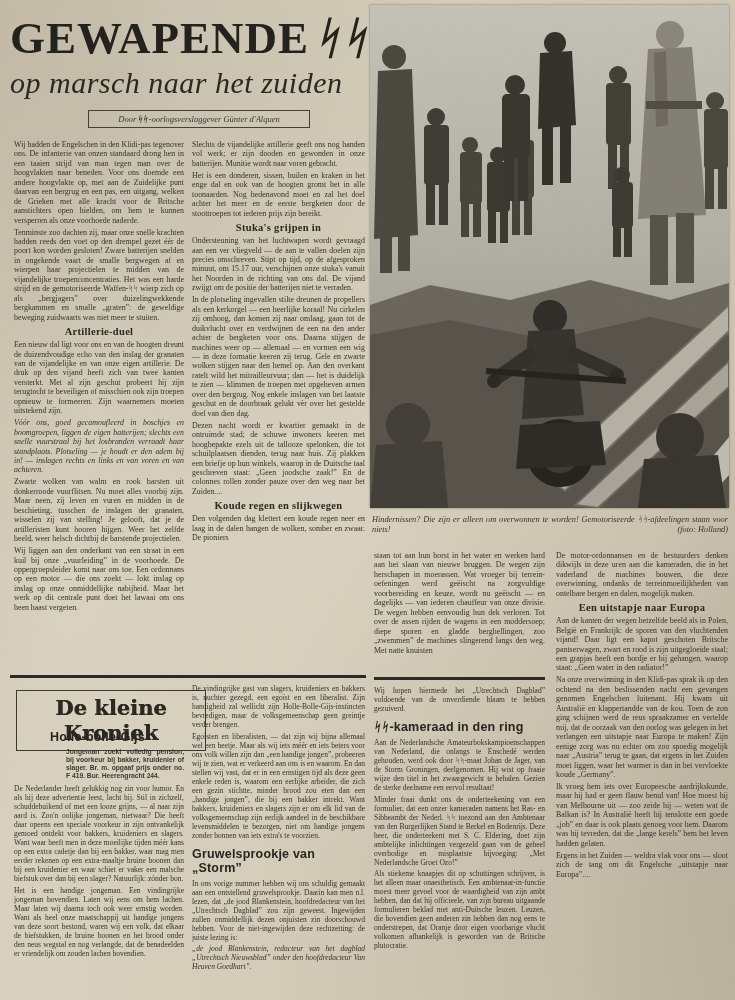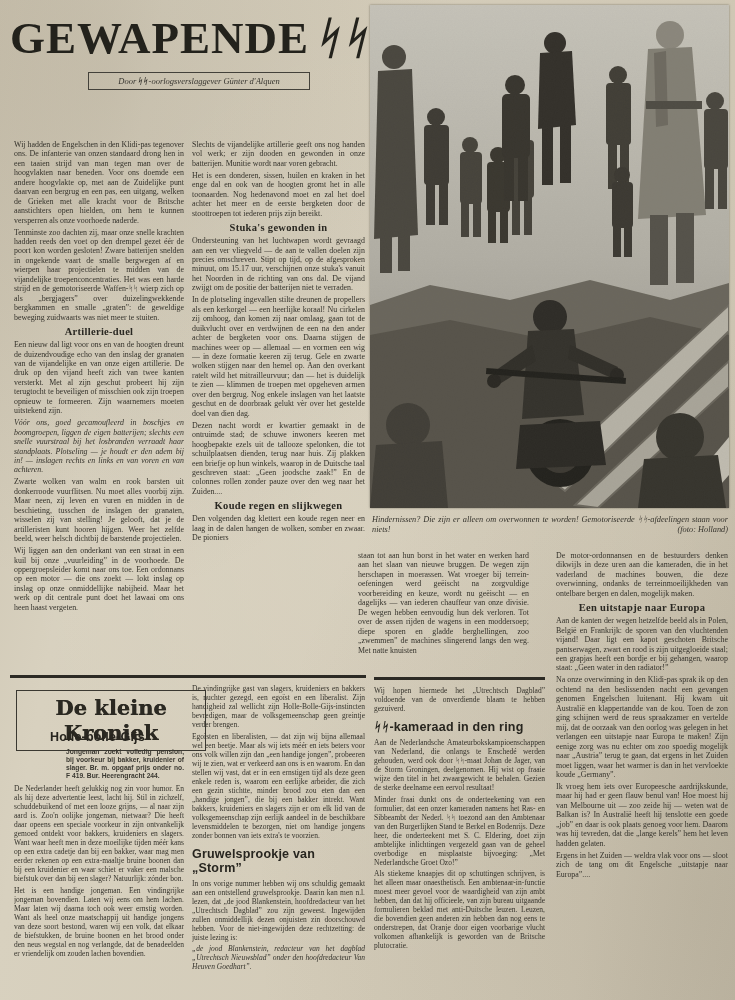--- a/index.html
+++ b/index.html
@@ -21,21 +21,21 @@
   .byline-box{margin:10px auto 0 78px;width:208px;border:1px solid #43413a;padding:3px 6px;text-align:center;
     font-style:italic;font-size:8.5px;color:#383630;}
   .byline-box .runes{font-family:"DejaVu Sans",sans-serif;font-style:normal;font-weight:bold;display:inline-block;transform:skewX(-12deg);}
   
   .col{position:absolute;overflow:hidden;text-align:justify;font-size:7.9px;line-height:9.45px;color:#34322b;}
   .col p{margin:0 0 2.5px 0;}
   .h-art{font-weight:bold;text-align:center;font-size:10.5px;margin:5px 0 3.5px;color:#2a2822;letter-spacing:.3px;}
   .italicized{font-style:italic;}
   #col1{left:14px;top:140px;width:170px;height:512px;}
   #col2{left:192px;top:140px;width:173px;height:512px;}
-  #col3{left:358px;top:551px;width:171px;height:122px;}
+  #col3{left:374px;top:551px;width:171px;height:122px;}
   #col4{left:556px;top:551px;width:172px;height:440px;}
   
   .photo{position:absolute;left:370px;top:5px;width:359px;height:503px;background:#b7b4ab;box-shadow:0 0 2px rgba(40,38,30,.5);}
   .photo svg{display:block;}
   .caption{position:absolute;left:372px;top:515px;width:356px;font-style:italic;font-size:8.3px;line-height:10px;color:#35332c;text-align:justify;}
   .caption .credit{float:right;font-style:italic;}
   
   .rule{position:absolute;background:#2c2a24;height:2.5px;}
   #rule-left{left:10px;top:675px;width:356px;}
   #rule-c3{left:374px;top:677px;width:171px;}
@@ -54,20 +54,21 @@
   .ad{margin:2px 0 4px 52px;font-family:"Liberation Sans","DejaVu Sans",sans-serif;font-size:6.7px;line-height:8px;font-weight:bold;color:#3a3831;text-align:justify;}
   .runes{white-space:nowrap;}
 </style>
 </head>
 <body>
 
 <div class="page">
 
   <div class="masthead">
     <div class="headline"><span>GEWAPENDE</span><span class="runes">ᛋᛋ</span></div>
+    <div class="subtitle">op marsch naar het zuiden</div>
     <div class="byline-box"><span>Door </span><span class="runes">ᛋᛋ</span><span>-oorlogsverslaggever Günter d'Alquen</span></div>
   </div>
 
   <div class="photo">
     <svg width="359" height="503" viewBox="0 0 359 503">
       <defs>
         <linearGradient id="sky" x1="0" y1="0" x2="0" y2="1">
           <stop offset="0" stop-color="#c6c3b9"></stop>
             <stop offset=".5" stop-color="#b2afa5"></stop>
             <stop offset="1" stop-color="#908d83"></stop>
@@ -192,21 +193,21 @@
     <div class="h-art">Artillerie-duel</div>
     <p>Een nieuw dal ligt voor ons en van de hoogten dreunt de duizendvoudige echo van den inslag der granaten van de vijandelijke en van onze eigen artillerie. De druk op den vijand heeft zich van twee kanten versterkt. Met al zijn geschut probeert hij zijn terugtocht te beveiligen of misschien ook zijn troepen opnieuw te formeeren. Zijn waarnemers moeten uitstekend zijn.</p>
     <p class="italicized">Vóór ons, goed gecamoufleerd in boschjes en boomgroepen, liggen de eigen batterijen; slechts een snelle vuurstraal bij het losbranden verraadt haar standplaats. Plotseling — je houdt er den adem bij in! — inslagen rechts en links en van voren en van achteren.</p>
     <p>Zwarte wolken van walm en rook barsten uit donkerroode vuurflitsen. Nu moet alles voorbij zijn. Maar neen, zij leven en vuren en midden in de beschieting, tusschen de inslagen der granaten, wisselen zij van stelling! Je gelooft, dat je de artilleristen kunt hooren hijgen. Weer het zelfde beeld, weer helsch dichtbij de barstende projectielen.</p>
     <p>Wij liggen aan den onderkant van een straat in een kuil bij onze „vuurleiding” in de voorhoede. De oppergroepsleider komt naar ons toe. Een ordonnans op een motor — die ons zoekt — lokt inslag op inslag op onze onmiddellijke nabijheid. Maar het werk op dit centrale punt doet het lawaai om ons heen haast vergeten.</p>
   </div>
 
   <div class="col" id="col2">
     <p>Slechts de vijandelijke artillerie geeft ons nog handen vol werk; er zijn dooden en gewonden in onze batterijen. Munitie wordt naar voren gebracht.</p>
     <p>Het is een donderen, sissen, huilen en kraken in het enge dal en ook van de hoogten gromt het in alle toonaarden. Nog hedenavond moet en zal het doel achter het meer en de eerste bergketen door de stoottroepen tot iederen prijs zijn bereikt.</p>
-    <div class="h-art">Stuka's gewonden in</div>
+    <div class="h-art">Stuka's grijpen in</div>
     <p>Ondersteuning van het luchtwapen wordt gevraagd aan een ver vliegveld — de aan te vallen doelen zijn precies omschreven. Stipt op tijd, op de afgesproken minuut, om 15.17 uur, verschijnen onze stuka's vanuit het Noorden in de richting van ons dal. De vijand zwijgt om de positie der batterijen niet te verraden.</p>
     <p>In de plotseling ingevallen stilte dreunen de propellers als een kerkorgel — een heerlijke koraal! Nu cirkelen zij omhoog, dan komen zij naar omlaag, gaan tot de duikvlucht over en verdwijnen de een na den ander achter de bergketen voor ons. Daarna stijgen de machines weer op — allemaal — en vormen een wig — in deze formatie keeren zij terug. Gele en zwarte wolken stijgen naar den hemel op. Aan den overkant ratelt wild het mitrailleurvuur; dan — het is duidelijk te zien — klimmen de troepen met opgeheven armen over den bergrug. Nog enkele inslagen van het laatste geschut en de doorbraak gelukt vèr over het gestelde doel van dien dag.</p>
     <p>Dezen nacht wordt er kwartier gemaakt in de ontruimde stad; de schuwe inwoners keeren met hoogbepakte ezels uit de tallooze spelonken, die tot schuilplaatsen dienden, terug naar huis. Zij plakken een briefje op hun winkels, waarop in de Duitsche taal geschreven staat: „Geen joodsche zaak!” En de colonnes rollen zonder pauze over den weg naar het Zuiden....</p>
     <div class="h-art">Koude regen en slijkwegen</div>
     <p>Den volgenden dag klettert een koude regen neer en laag in de dalen hangen de wolken, somber en zwaar. De pioniers</p>
   </div>
 
   <div class="col" id="col3">
     <p>staan tot aan hun borst in het water en werken hard aan het slaan van nieuwe bruggen. De wegen zijn herschapen in moerassen. Wat vroeger bij terrein-oefeningen werd geëischt na zorgvuldige voorbereiding en keuze, wordt nu geëischt — en dagelijks — van iederen chauffeur van onze divisie. De wegen hebben eenvoudig hun dek verloren. Tot over de assen rijden de wagens in een moddersoep; diepe sporen en gladde berghellingen, zoo „zwemmen” de machines slingerend langs den weg. Met natte knuisten</p>
   </div>

